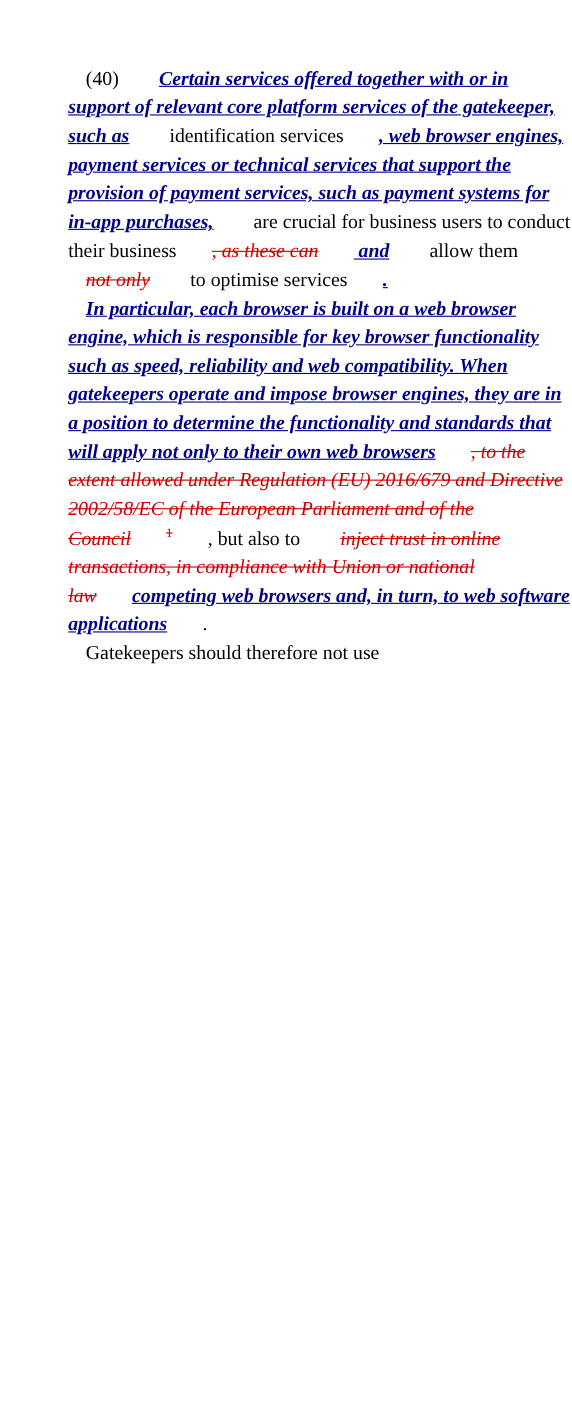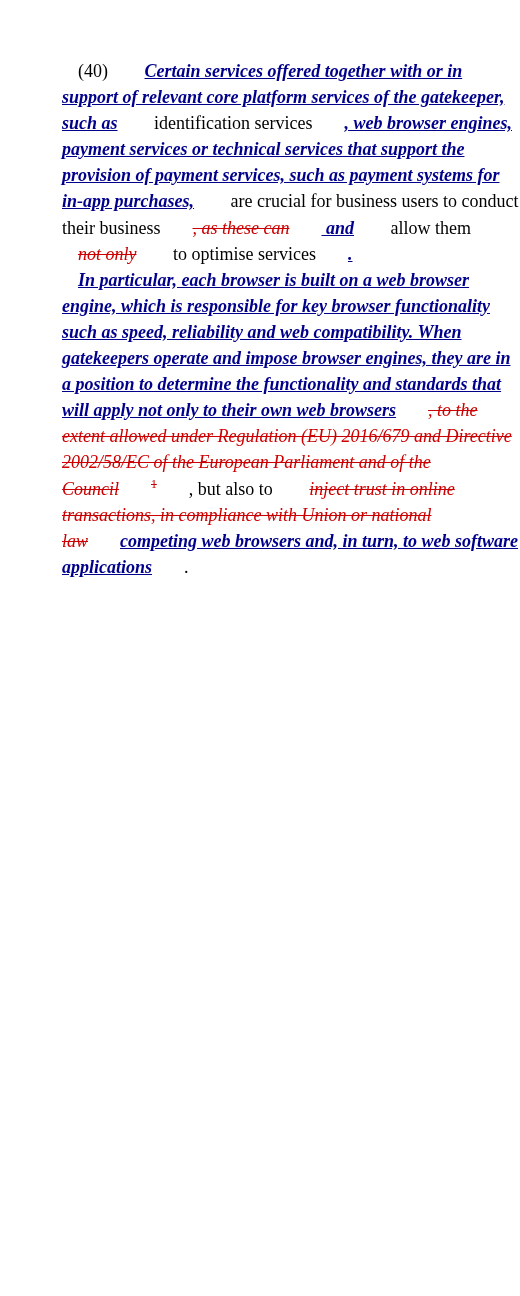--- a/index.html
+++ b/index.html
@@ -41,13 +41,14 @@
     .main-block {
       display: block;
     }
   </style>
 </head>
 <body>
 
 <div class="main-block">
   <span class="text-normal">(40)&nbsp;</span><span class="blue-bold-italic-underline">Certain services offered together with or in support of relevant core platform services of the gatekeeper, such as</span><span class="text-normal"> identification services</span><span class="blue-bold-italic-underline">, web browser engines, payment services or technical services that support the provision of payment services, such as payment systems for in-app purchases,</span><span class="text-normal"> are crucial for business users to conduct their business</span><span class="strikethrough-red">, as these can</span><span class="blue-bold-italic-underline"> and</span><span class="text-normal"> allow them </span><span class="strikethrough-red">not only</span><span class="text-normal"> to optimise services</span><span class="blue-bold-italic-underline">.</span><br>
   <span class="blue-bold-italic-underline">In particular, each browser is built on a web browser engine, which is responsible for key browser functionality such as speed, reliability and web compatibility. When gatekeepers operate and impose browser engines, they are in a position to determine the functionality and standards that will apply not only to their own web browsers</span><span class="strikethrough-red">, to the extent allowed under Regulation (EU) 2016/679 and Directive 2002/58/EC of the European Parliament and of the Council</span><sup style="color:#CC0000; text-decoration:line-through;">1</sup><span class="text-normal">, but also to </span><span class="strikethrough-red">inject trust in online transactions, in compliance with Union or national law</span><span class="blue-bold-italic-underline">competing web browsers and, in turn, to web software applications</span><span class="text-normal">. </span><br>
+  <span class="text-normal">Gatekeepers should therefore not use</span>
 </div>
 
 </body></html>

